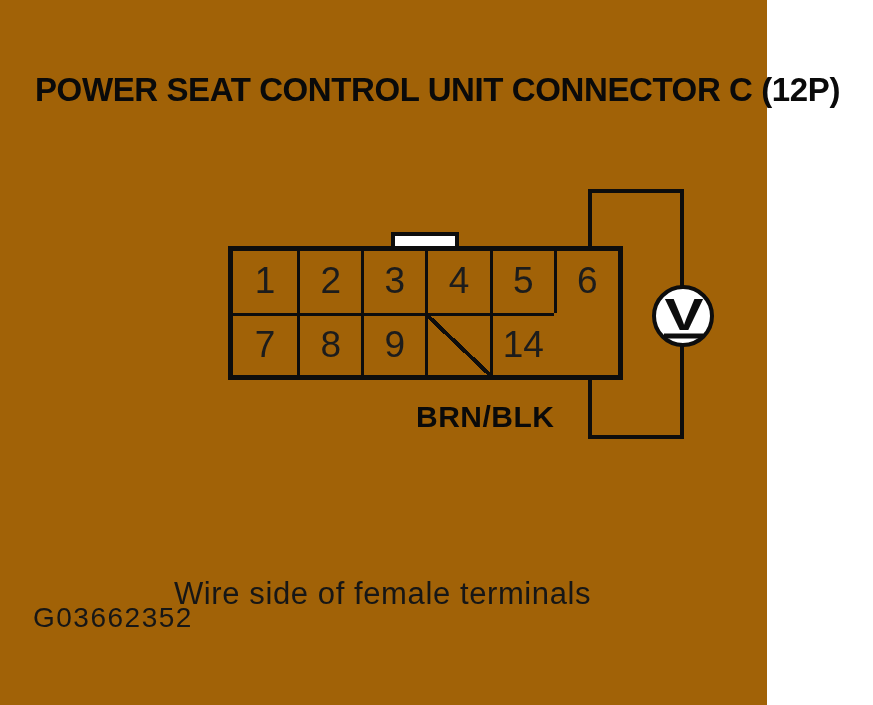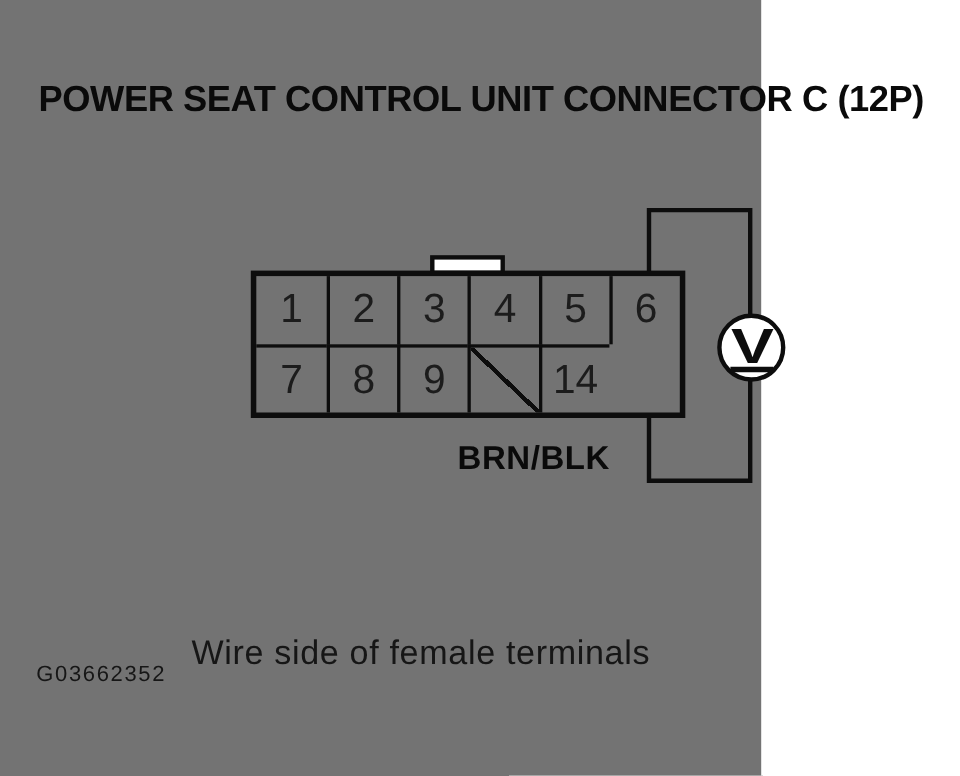--- a/index.html
+++ b/index.html
@@ -4,21 +4,21 @@
 <style>
   * { box-sizing: border-box; }
   html, body { margin: 0; padding: 0; background: #ffffff; }
   body {
     width: 873px; height: 705px;
     font-family: "Liberation Sans", sans-serif;
     color: #0d0d0d;
     position: relative;
     overflow: hidden;
   }
-  .page { position: relative; width: 692px; height: 705px; background: #737373; padding-left: 12px; }
+  .page { position: relative; width: 767px; height: 705px; background: #a16207; padding-left: 12px; }
 
   .title {
     position: absolute; left: 35px; top: 71px;
     font-size: 33px; font-weight: bold; letter-spacing: -0.4px;
     white-space: nowrap; margin: 0; color: #0a0a0a;
   }
 
   .wire-label {
     position: absolute;
     font-size: 30px; font-weight: bold; letter-spacing: 0.5px;
@@ -55,21 +55,21 @@
       transparent calc(50% + 2px));
   }
 
   .caption {
     position: absolute; left: 174px; top: 576px;
     font-size: 31px; letter-spacing: 0.6px; white-space: nowrap;
     color: #161616;
   }
   .figure-id {
     position: absolute; left: 33px; top: 602px;
-    font-size: 20px; letter-spacing: 1.5px; white-space: nowrap;
+    font-size: 28px; letter-spacing: 1.5px; white-space: nowrap;
     color: #161616;
   }
 </style>
 </head>
 <body>
 
 <div class="page">
 
   <h1 class="title">POWER SEAT CONTROL UNIT CONNECTOR C (12P)</h1>
 

